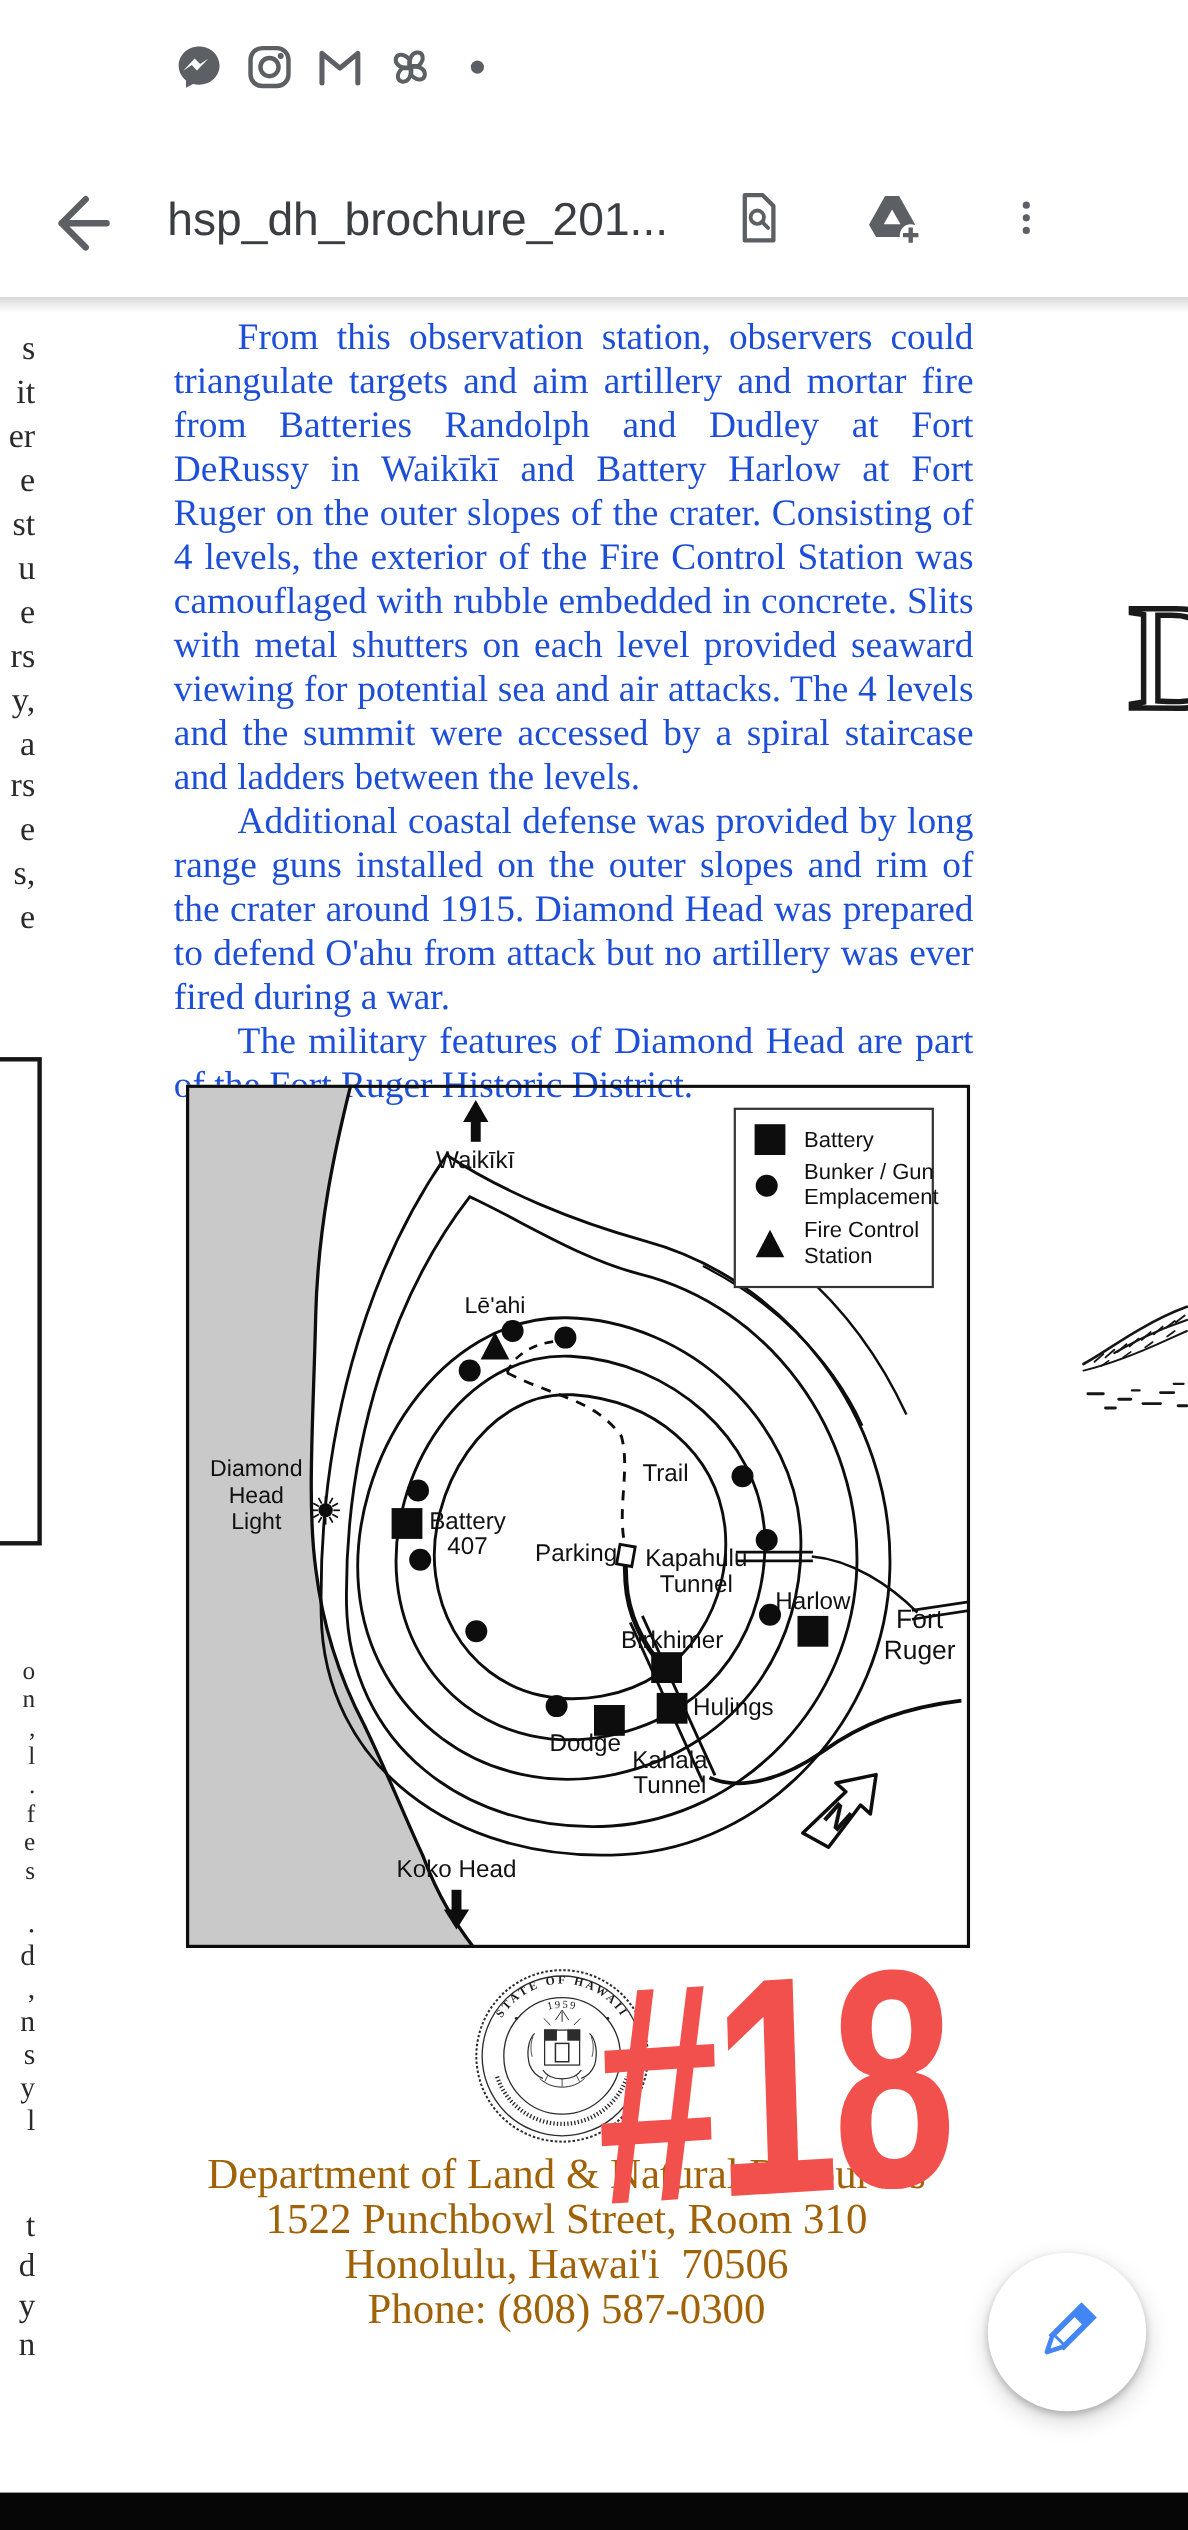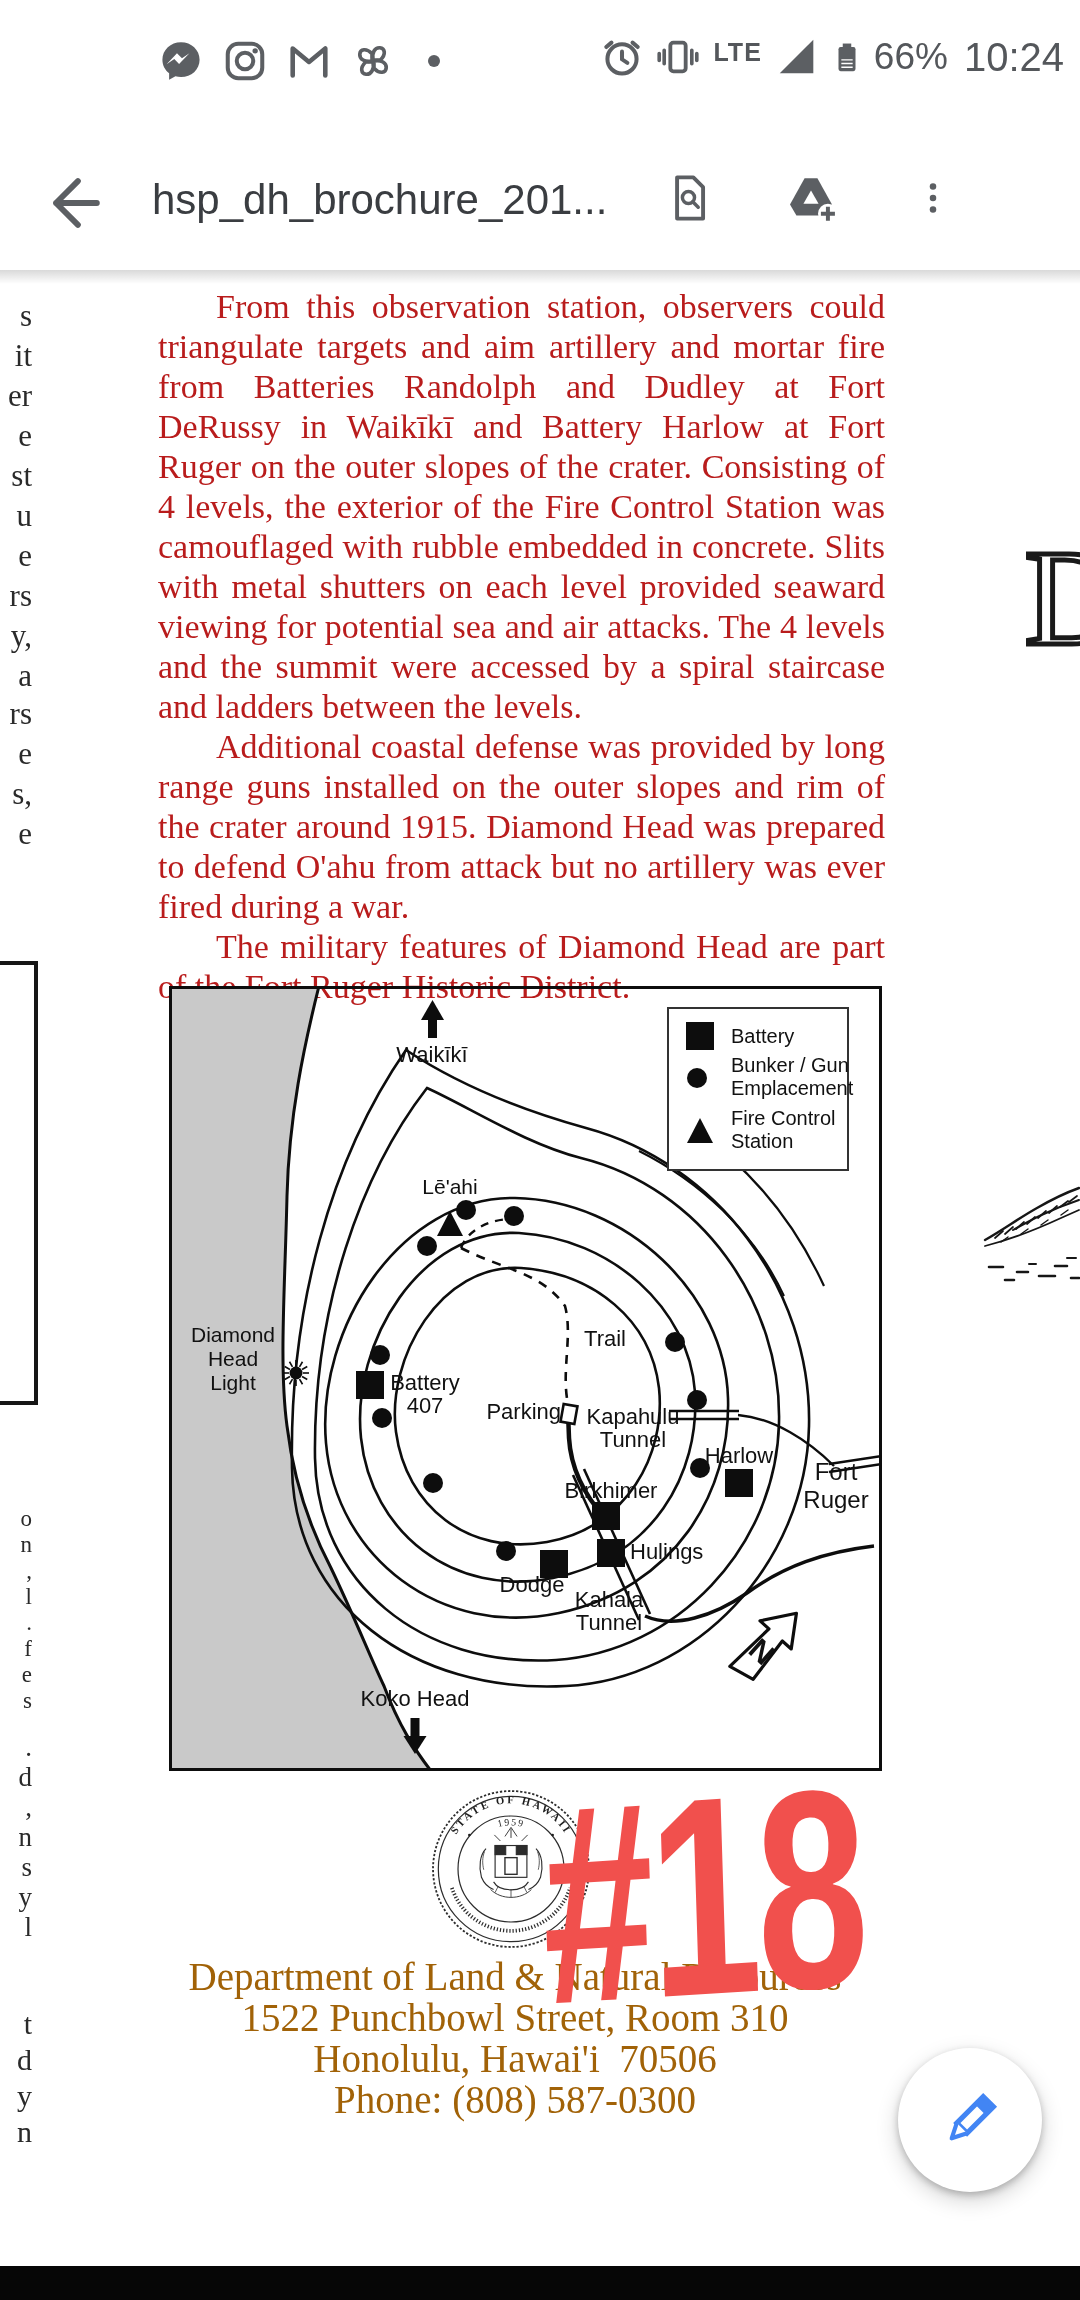--- a/index.html
+++ b/index.html
@@ -25,21 +25,21 @@
   .back-btn { position:absolute; left:40px; top:58px; width:70px; height:70px; }
   .title { position:absolute; left:152px; top:66px; font-size:42px; color:#3a3d41; width:560px;
            white-space:nowrap; overflow:hidden; }
   .bar-actions { position:absolute; right:20px; top:50px; display:flex; gap:52px; align-items:center; }
   .bar-actions .abtn { width:70px; height:76px; display:flex; align-items:center; justify-content:center; }
 
   
   .doc { position:absolute; left:0; top:284px; width:1080px; height:1982px; background:#fff; }
   .body-text { position:absolute; left:158px; top:3px; width:727px;
                font-family:"Liberation Serif", serif; font-size:34px; line-height:40px;
-               color:#b91c1c; text-align:justify; }
+               color:#1d4ed8; text-align:justify; }
   .body-text p { text-indent:58px; }
 
   .frag-col { position:absolute; left:0; width:32px; text-align:right;
               font-family:"Liberation Serif", serif; color:#2a2a2a; }
   .frag-c1 { top:12px;   font-size:31px; line-height:40px; }
   .frag-c2 { top:410px;  font-size:31px; line-height:40px; }
   .frag-c3 { top:1222px; font-size:23px; line-height:26px; }
   .frag-c4 { top:1448px; font-size:27px; line-height:30px; }
   .frag-c5 { top:1722px; font-size:30px; line-height:36px; }
 
@@ -90,41 +90,20 @@
       </svg>
       <svg viewBox="0 0 24 24">
         <g fill="none" stroke="#5c5f63" stroke-width="1.9">
           <path d="M12 11.5c-.8-3.8 1-6.6 3.6-6.4 2.6.2 3.4 3.4.2 6.4z"></path>
           <path d="M12.5 12c3.8-.8 6.6 1 6.4 3.6-.2 2.6-3.4 3.4-6.4.2z"></path>
           <path d="M12 12.5c.8 3.8-1 6.6-3.6 6.4-2.6-.2-3.4-3.4-.2-6.4z"></path>
           <path d="M11.5 12c-3.8.8-6.6-1-6.4-3.6.2-2.6 3.4-3.4 6.4-.2z"></path>
         </g>
       </svg>
       <div class="st-dot"></div>
-    </div>
-    <div class="st-right">
-      <svg viewBox="0 0 24 24">
-        <circle cx="12" cy="13" r="7.6" fill="none" stroke="#5c5f63" stroke-width="2.1"></circle>
-        <path d="M12 9.2v4l2.8 1.9M6.5 4.5 3.8 6.8M17.5 4.5l2.7 2.3" fill="none" stroke="#5c5f63" stroke-width="2.1" stroke-linecap="round"></path>
-      </svg>
-      <svg viewBox="0 0 24 24">
-        <rect x="8" y="4.5" width="8" height="15" rx="1.6" fill="none" stroke="#5c5f63" stroke-width="2"></rect>
-        <path d="M4.8 8.5v7M2.2 10.2v3.6M19.2 8.5v7M21.8 10.2v3.6" stroke="#5c5f63" stroke-width="1.9" stroke-linecap="round"></path>
-      </svg>
-      <span class="lte">LTE</span>
-      <svg viewBox="0 0 24 24">
-        <path d="M3 20.5h17.5V3z" fill="#5c5f63"></path>
-      </svg>
-      <svg viewBox="0 0 24 24" style="width:34px;height:46px">
-        <rect x="9" y="2.5" width="6" height="3" fill="#5c5f63"></rect>
-        <rect x="6" y="5" width="12" height="17" rx="1.5" fill="#5c5f63"></rect>
-        <path d="M8 14h8M8 16.6h8M8 19.2h8" stroke="#ffffff" stroke-width="1"></path>
-      </svg>
-      <span class="pct">66%</span>
-      <span class="clock">10:24</span>
     </div>
   </div>
 
   <div class="app-bar">
     <svg class="back-btn" viewBox="0 0 48 48">
       <path d="M26 9 11 24l15 15M11 24h28" fill="none" stroke="#5c5f63" stroke-width="4" stroke-linecap="round" stroke-linejoin="round"></path>
     </svg>
     <div class="title">hsp_dh_brochure_201...</div>
     <div class="bar-actions">
       <div class="abtn">

